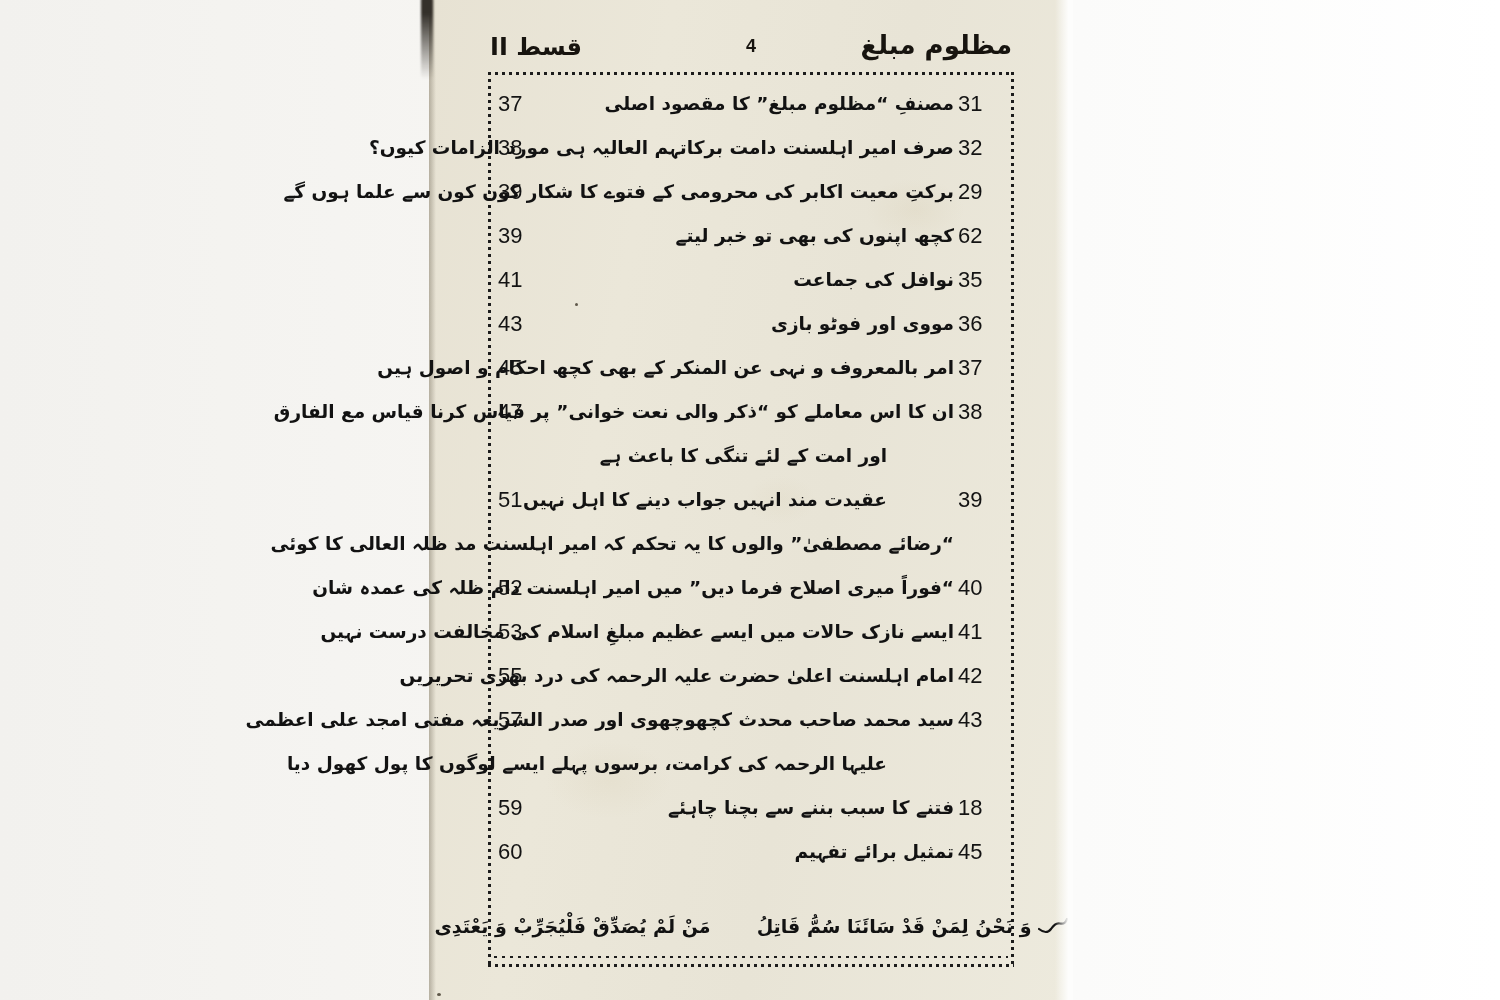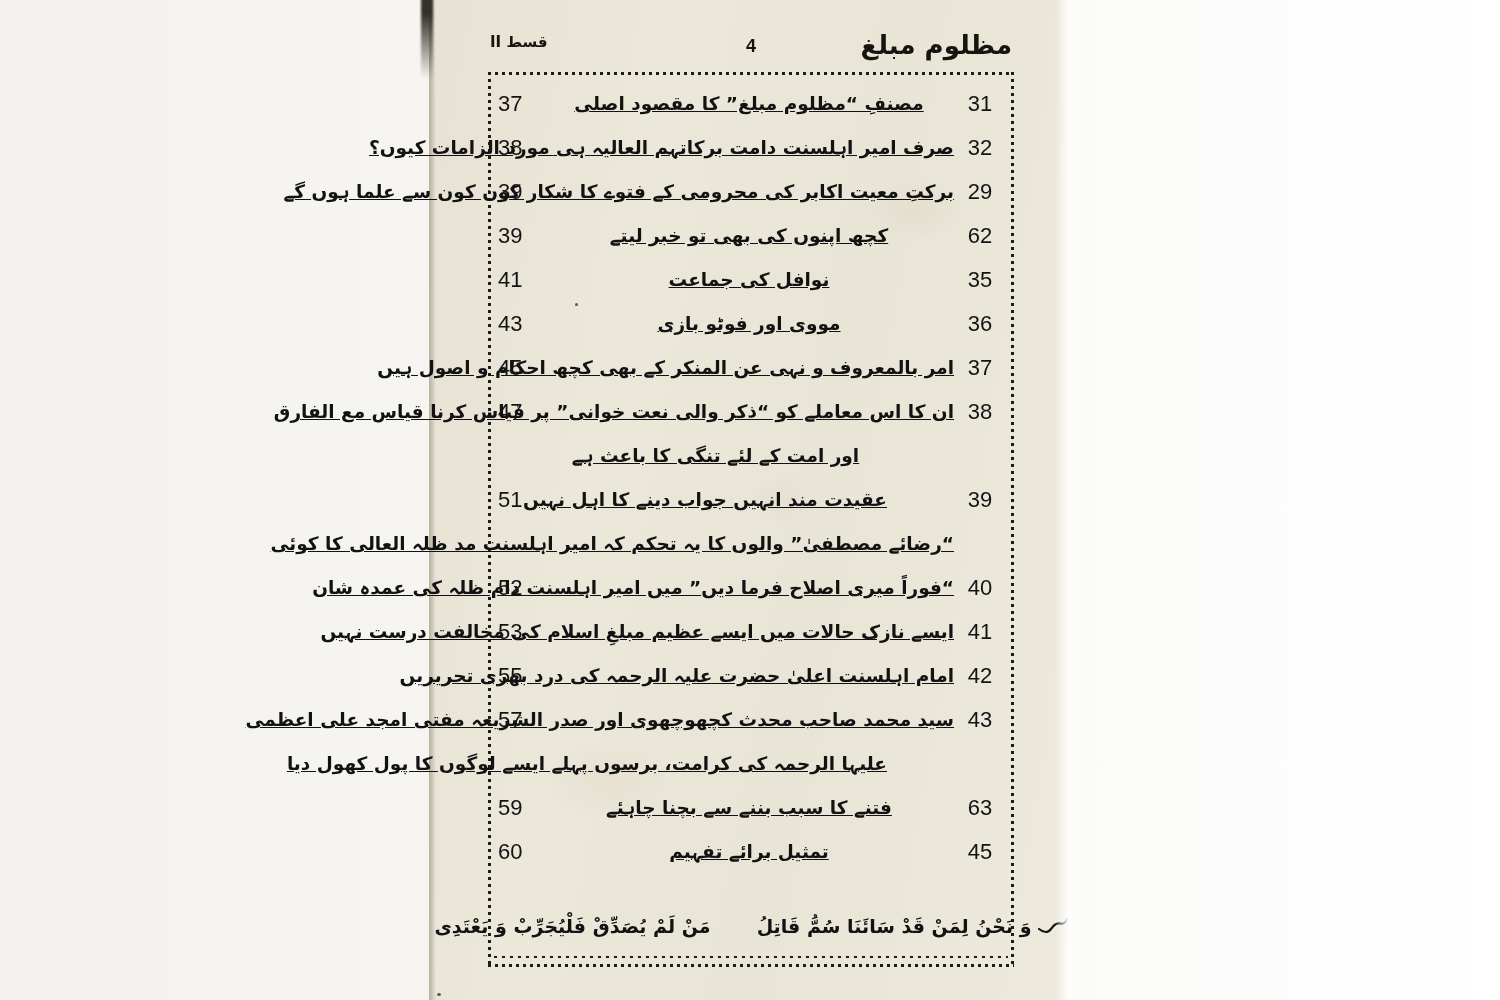--- a/index.html
+++ b/index.html
@@ -30,38 +30,38 @@
     background:linear-gradient(to bottom,#34302a 20%,rgba(52,48,42,0));filter:blur(1px);
   }
   .speck{position:absolute;border-radius:50%;background:#5f584a;}
   .speck.s1{left:146px;top:303px;width:3px;height:3px;}
   .speck.s2{left:8px;top:993px;width:4px;height:3px;}
   
   .running-head{position:absolute;top:30px;left:59px;width:526px;height:32px;color:#17140f;}
   .head-right{position:absolute;right:2px;top:0;font-size:26px;font-weight:bold;direction:rtl;}
   .head-center{position:absolute;left:50%;transform:translateX(-50%);top:6px;
     font-family:"Liberation Sans",sans-serif;font-size:18px;font-weight:bold;}
-  .head-left{position:absolute;left:2px;top:3px;font-size:15px;font-weight:bold;direction:rtl;}
+  .head-left{position:absolute;left:2px;top:3px;font-size:24px;font-weight:bold;direction:rtl;}
   
   .toc-box{position:absolute;left:59px;top:72px;width:526px;height:895px;}
   .edge{position:absolute;}
   .edge.h{height:3px;background:repeating-linear-gradient(90deg,#1c1c1c 0 3px,transparent 3px 7px);}
   .edge.v{width:3px;background:repeating-linear-gradient(180deg,#1c1c1c 0 3px,transparent 3px 7px);}
   .edge.t{left:0;right:0;top:0;}
   .edge.b{left:0;right:0;bottom:0;}
   .edge.l{top:0;bottom:0;left:0;}
   .edge.r{top:0;bottom:0;right:0;}
   .edge.inner-b{left:6px;right:6px;bottom:9px;height:2.5px;
     background:repeating-linear-gradient(90deg,#1c1c1c 0 3px,transparent 3px 8px);}
   
   .toc-list{position:absolute;top:10px;left:10px;right:12px;direction:rtl;}
   .row{display:flex;align-items:flex-start;}
-  .no{flex:0 0 44px;text-align:center;font-family:"Liberation Sans",sans-serif;
+  .no{flex:0 0 44px;text-align:left;font-family:"Liberation Sans",sans-serif;
     font-size:22px;line-height:44px;color:#131313;}
-  .title{flex:1 1 auto;min-width:0;text-align:center;color:#121212;padding:0 4px;text-decoration:underline;}
+  .title{flex:1 1 auto;min-width:0;text-align:right;color:#121212;padding:0 4px;}
   .tline{white-space:nowrap;font-size:18.5px;font-weight:bold;line-height:44px;}
   .tline.cont{margin-right:67px;}
   .pg{flex:0 0 42px;direction:ltr;text-align:left;font-family:"Liberation Sans",sans-serif;
     font-size:22px;line-height:44px;color:#131313;}
   
   .verse{position:absolute;left:0;right:0;bottom:30px;display:flex;direction:rtl;
     justify-content:center;align-items:center;gap:10px;
     font-size:19px;font-weight:bold;color:#121212;}
   .verse .hemi{white-space:nowrap;text-align:right;}
   .verse .gap{width:26px;flex:0 0 26px;}
@@ -190,21 +190,21 @@
   <div class="row">
     <span class="no">43</span>
     <span class="title">
             <div class="tline">سید محمد صاحب محدث کچھوچھوی اور صدر الشریعہ مفتی امجد علی اعظمی</div>
             <div class="tline cont">علیہا الرحمہ کی کرامت، برسوں پہلے ایسے لوگوں کا پول کھول دیا</div>
           </span>
     <span class="pg">57</span>
   </div>
 
   <div class="row">
-    <span class="no">63</span>
+    <span class="no">18</span>
     <span class="title">
             <div class="tline">فتنے کا سبب بننے سے بچنا چاہئے</div>
           </span>
     <span class="pg">59</span>
   </div>
 
   <div class="row">
     <span class="no">45</span>
     <span class="title">
             <div class="tline">تمثیل برائے تفہیم</div>

